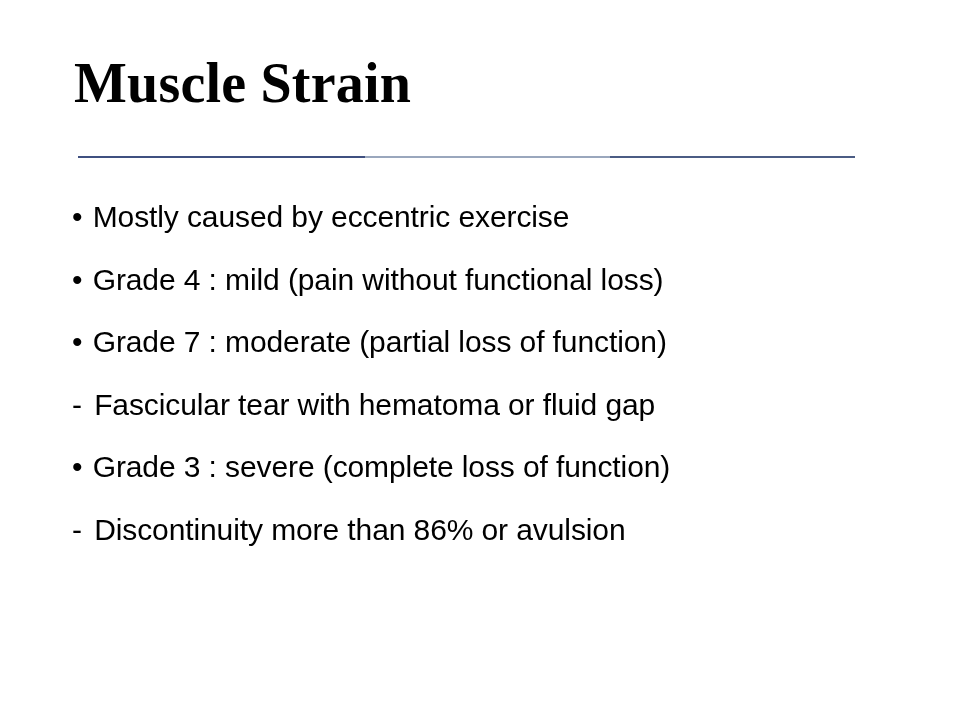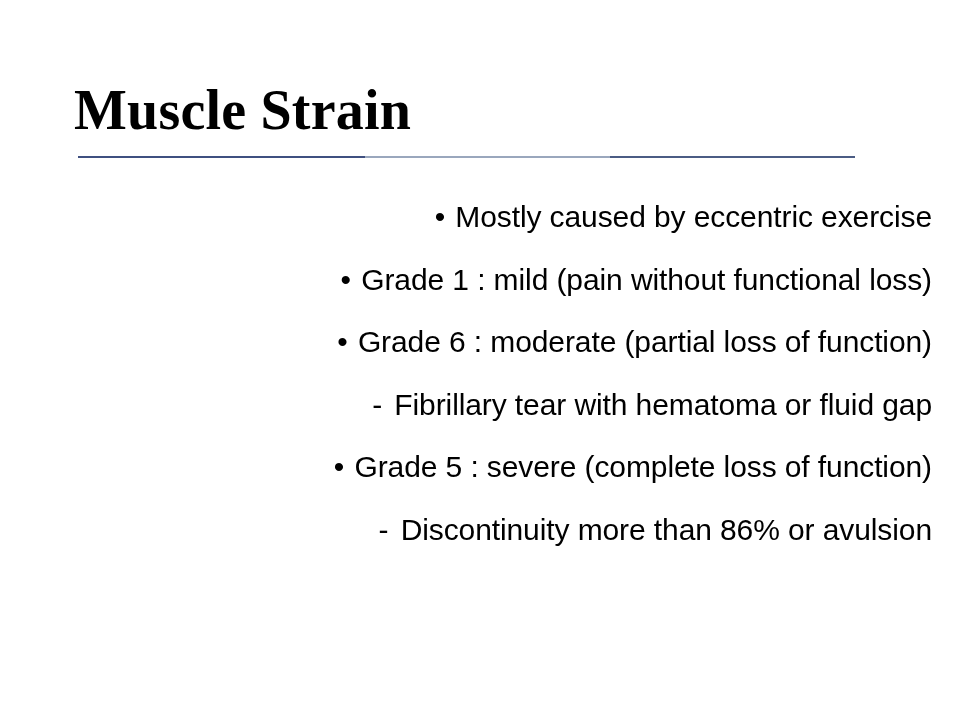--- a/index.html
+++ b/index.html
@@ -26,21 +26,20 @@
     position: absolute;
     left: 74px;
     top: 52px;
     font-family: "Liberation Serif", "DejaVu Serif", serif;
     font-weight: bold;
     font-size: 56px;
     line-height: 62px;
     color: #000000;
     letter-spacing: 0.2px;
     white-space: nowrap;
-    margin-top: 27px;
   }
 
   
   .title-divider {
     position: absolute;
     left: 78px;
     top: 156px;
     width: 777px;
     height: 2px;
     display: flex;
@@ -69,21 +68,20 @@
     width: 860px;
   }
   .body-line {
     display: block;
     font-family: "Liberation Sans", "DejaVu Sans", sans-serif;
     font-size: 30px;
     line-height: 62.5px;
     color: #000000;
     white-space: nowrap;
     letter-spacing: -0.1px;
-    text-align: right;
   }
   .body-line .marker {
     display: inline;
   }
   .body-line .text {
     display: inline;
   }
   .line-bullet .marker {
     padding-right: 2px;
   }
@@ -106,37 +104,37 @@
 
   <div class="body-block">
 
     <div class="body-line line-bullet">
       <span class="marker">•</span>
       <span class="text">Mostly caused by eccentric exercise</span>
     </div>
 
     <div class="body-line line-bullet">
       <span class="marker">•</span>
-      <span class="text">Grade 1 : mild (pain without functional loss)</span>
+      <span class="text">Grade 4 : mild (pain without functional loss)</span>
     </div>
 
 
     <div class="body-line line-bullet">
       <span class="marker">•</span>
-      <span class="text">Grade 6 : moderate (partial loss of function)</span>
+      <span class="text">Grade 7 : moderate (partial loss of function)</span>
     </div>
 
     <div class="body-line line-dash">
       <span class="marker">-</span>
-      <span class="text">Fibrillary tear with hematoma or fluid gap</span>
+      <span class="text">Fascicular tear with hematoma or fluid gap</span>
     </div>
 
     <div class="body-line line-bullet">
       <span class="marker">•</span>
-      <span class="text">Grade 5 : severe (complete loss of function)</span>
+      <span class="text">Grade 3 : severe (complete loss of function)</span>
     </div>
 
     <div class="body-line line-dash">
       <span class="marker">-</span>
       <span class="text">Discontinuity more than 86% or avulsion</span>
     </div>
 
   </div>
 </div>
 

